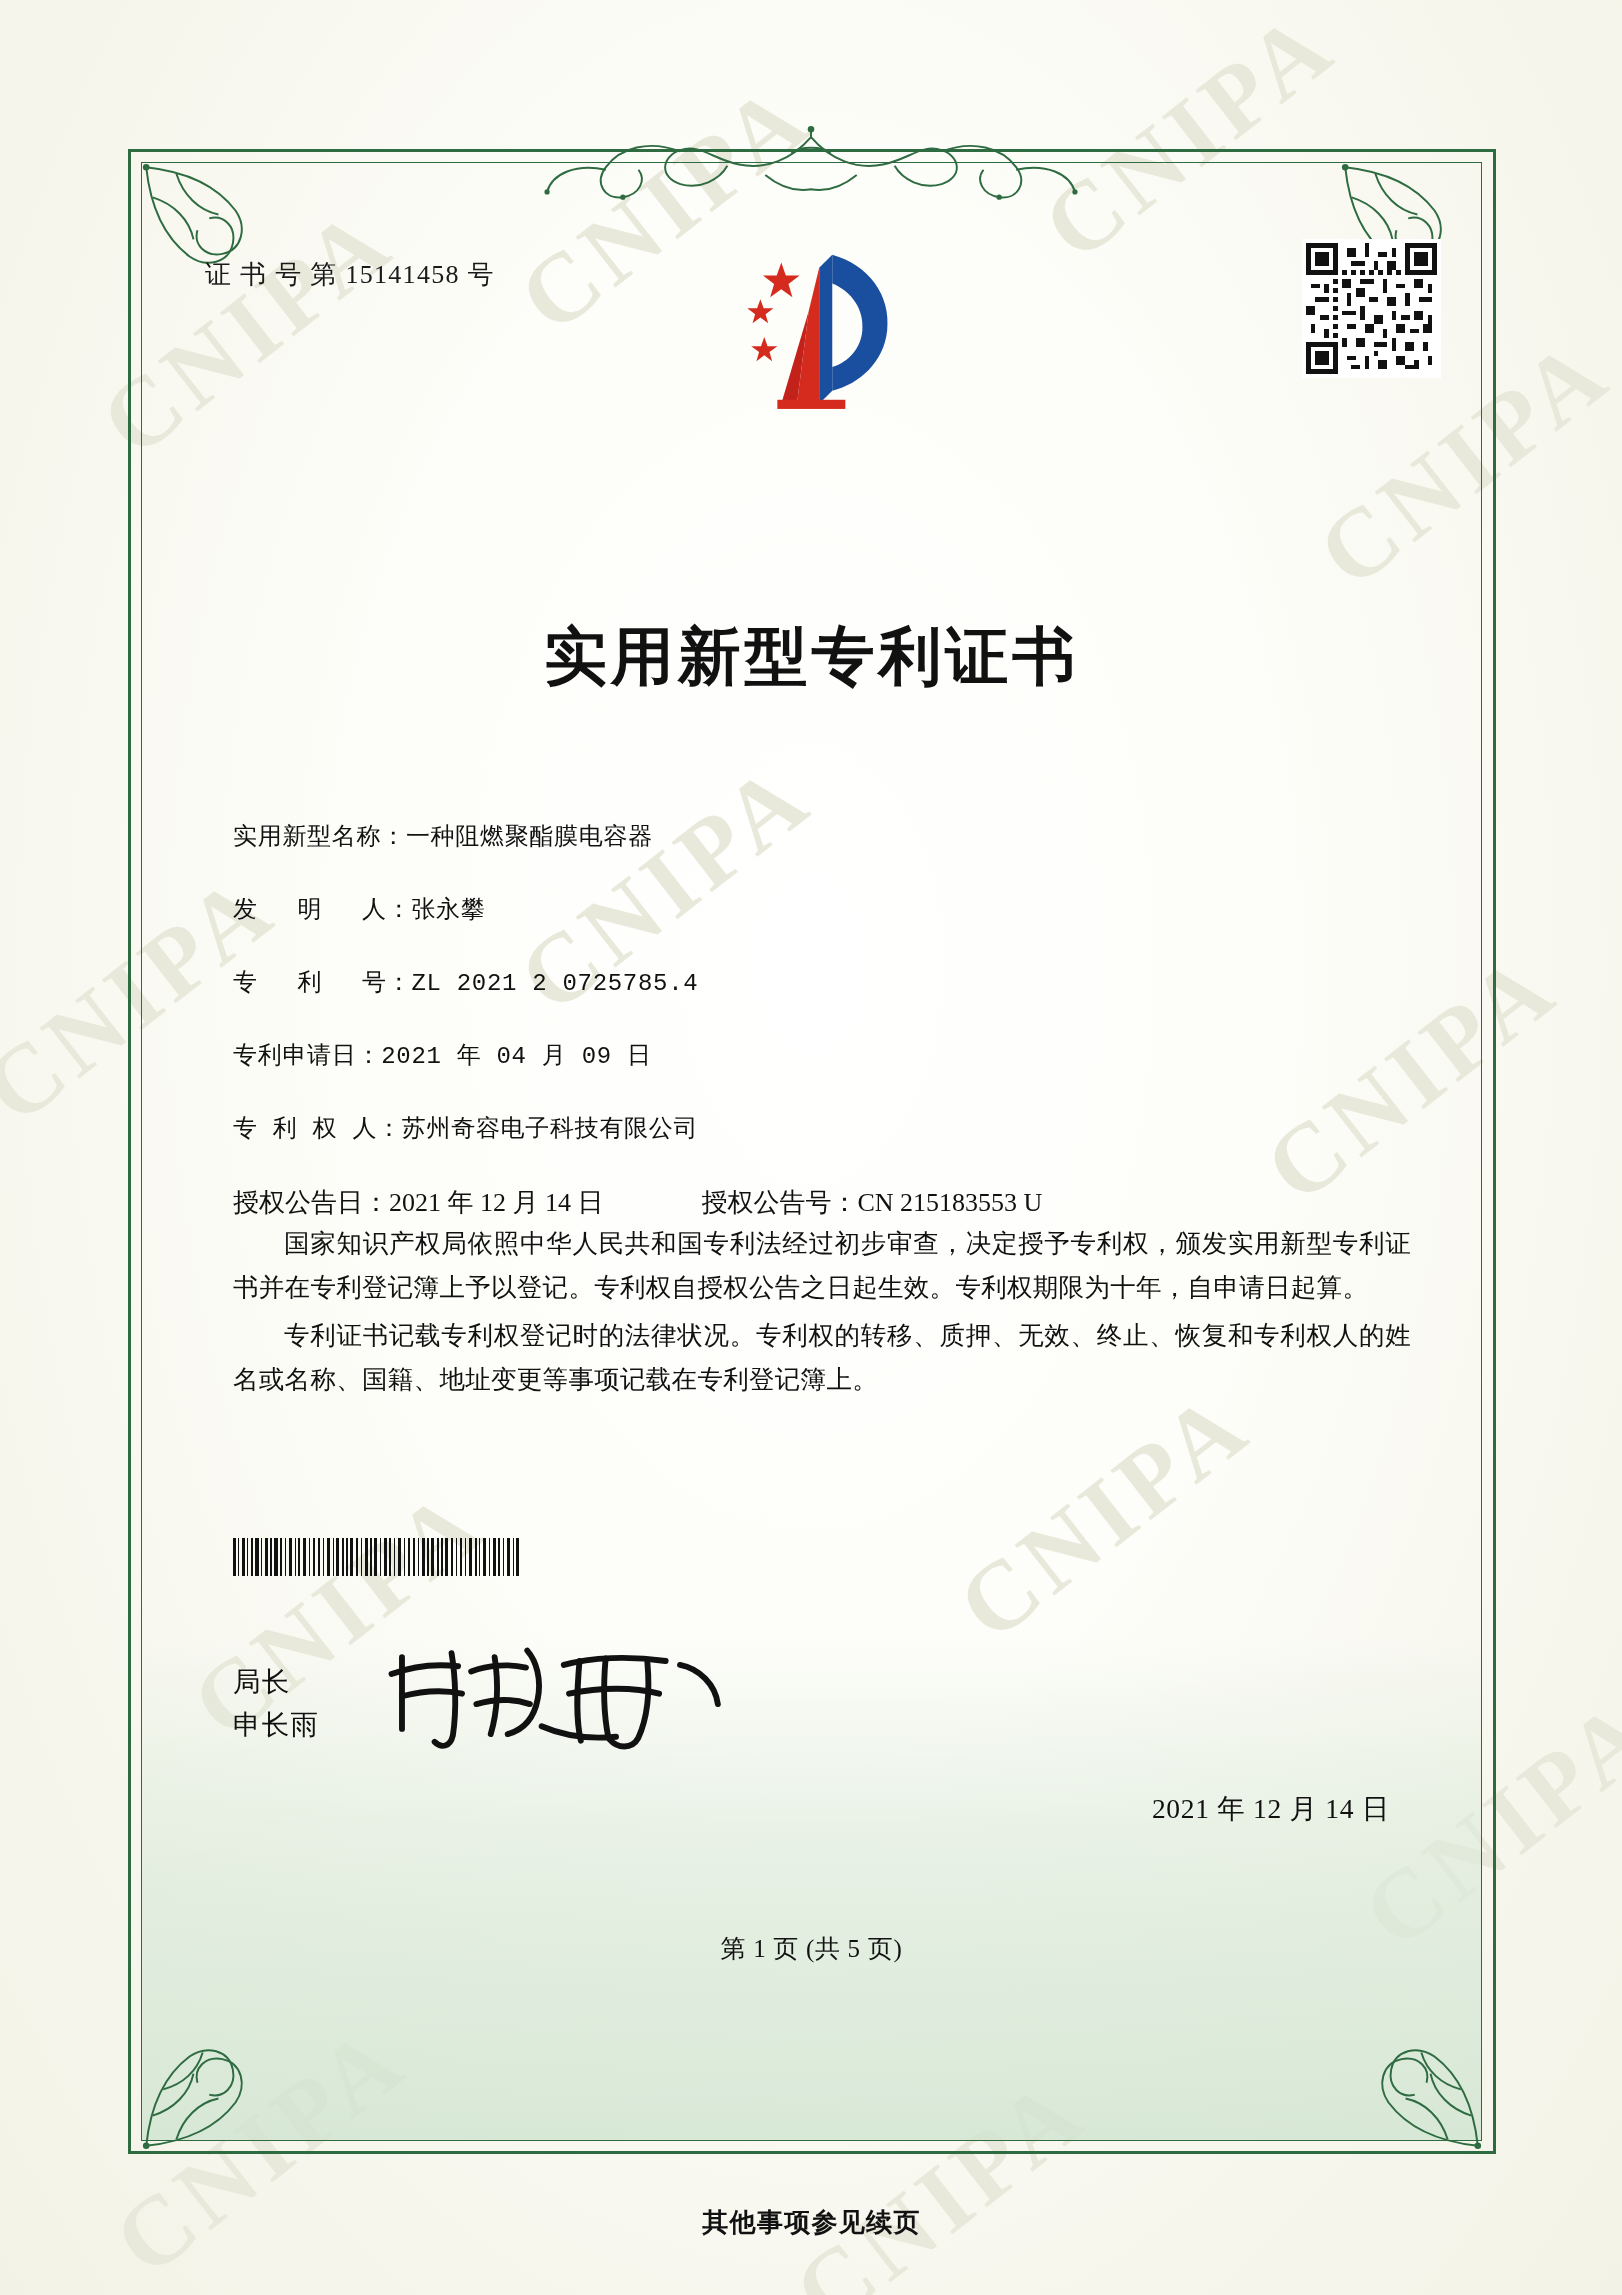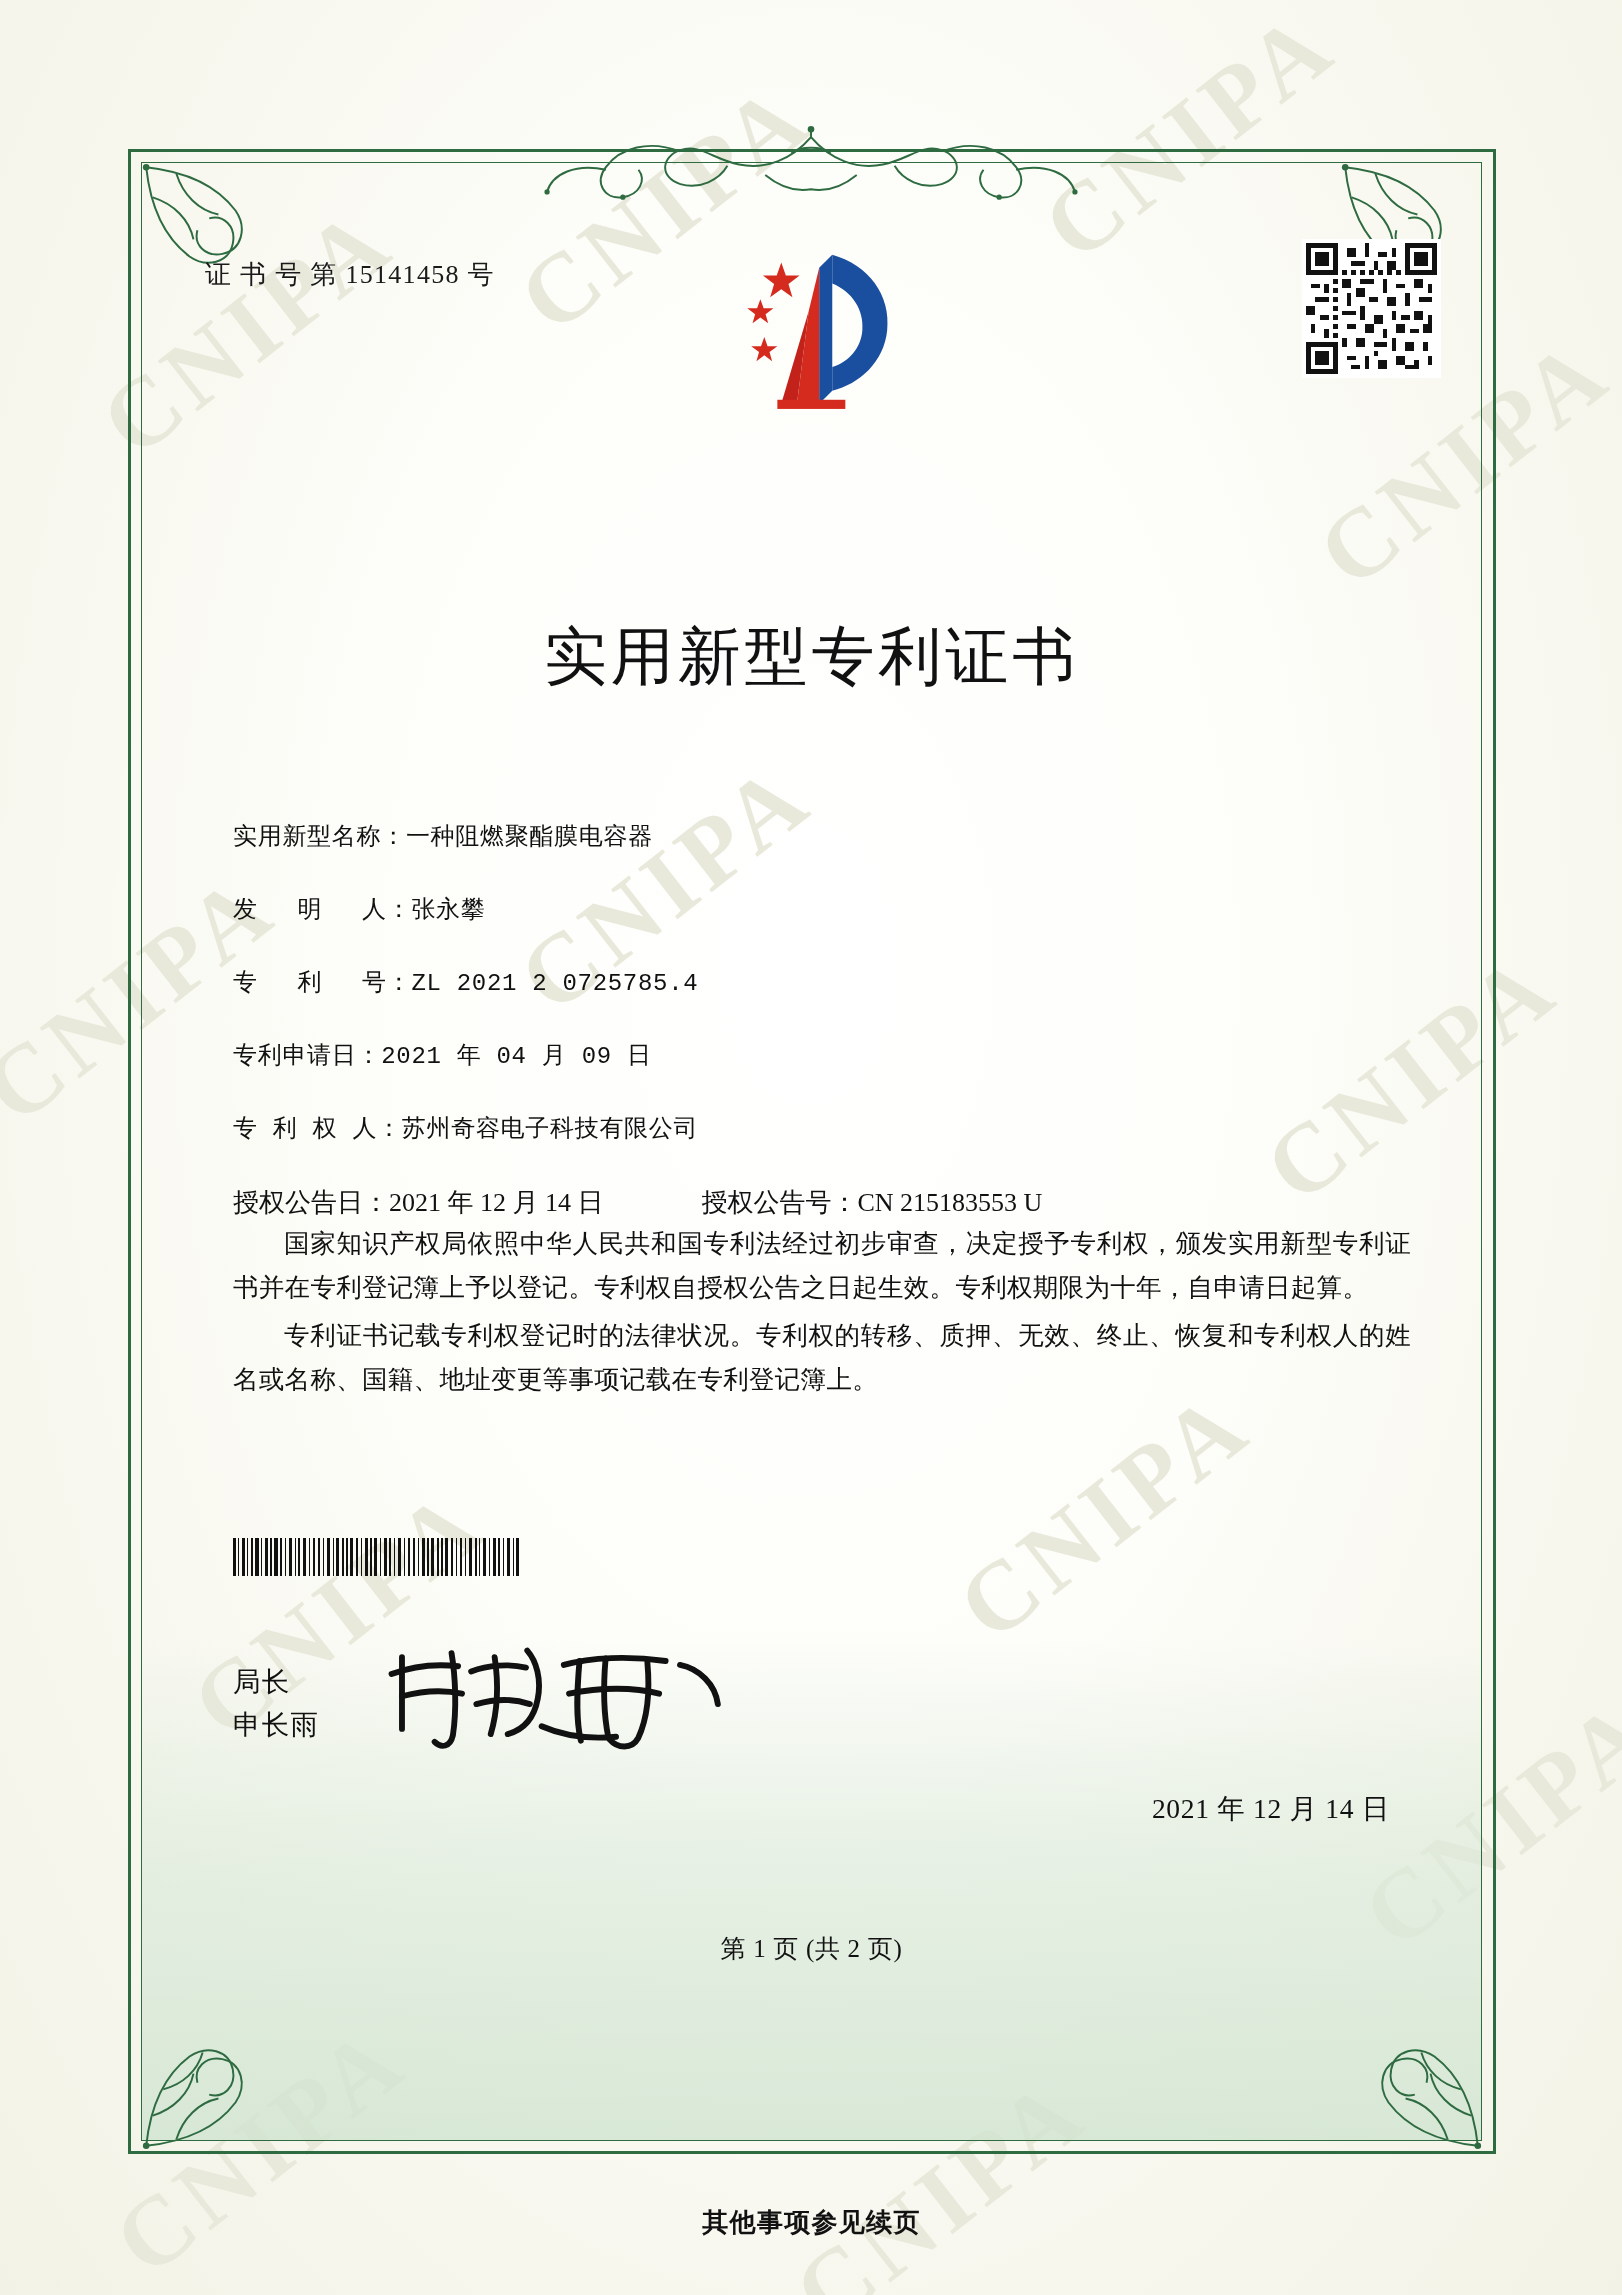--- a/index.html
+++ b/index.html
@@ -105,21 +105,21 @@
     height: 183px;
   }
 
   .title {
     position: absolute;
     left: 0;
     right: 0;
     top: 452px;
     text-align: center;
     font-size: 63px;
-    font-weight: 400;
+    font-weight: 700;
     letter-spacing: 3.9px;
     color: #111111;
     font-family: "DejaVu Serif", "Liberation Serif", serif;
   }
 
   .fields {
     position: absolute;
     left: 92px;
     top: 658px;
     width: 1171px;
@@ -555,20 +555,20 @@
         <path d="M420 48 C 424 92, 420 134, 406 164 C 396 182, 374 180, 362 166"></path>
         <path d="M300 96 C 348 86, 400 86, 438 96"></path>
         <path d="M356 42 C 352 88, 354 132, 360 162"></path>
         <path d="M470 52 C 500 58, 524 82, 528 112"></path>
         <path d="M258 146 C 290 160, 330 166, 372 162"></path>
       </g>
     </svg>
 
     <div class="grant-date">2021 年 12 月 14 日</div>
 
-    <div class="page-num">第 1 页 (共 2 页)</div>
+    <div class="page-num">第 1 页 (共 5 页)</div>
 
   </div>
 
   <div class="footer-note">其他事项参见续页</div>
 
 </div>
 
 
 </body></html>

